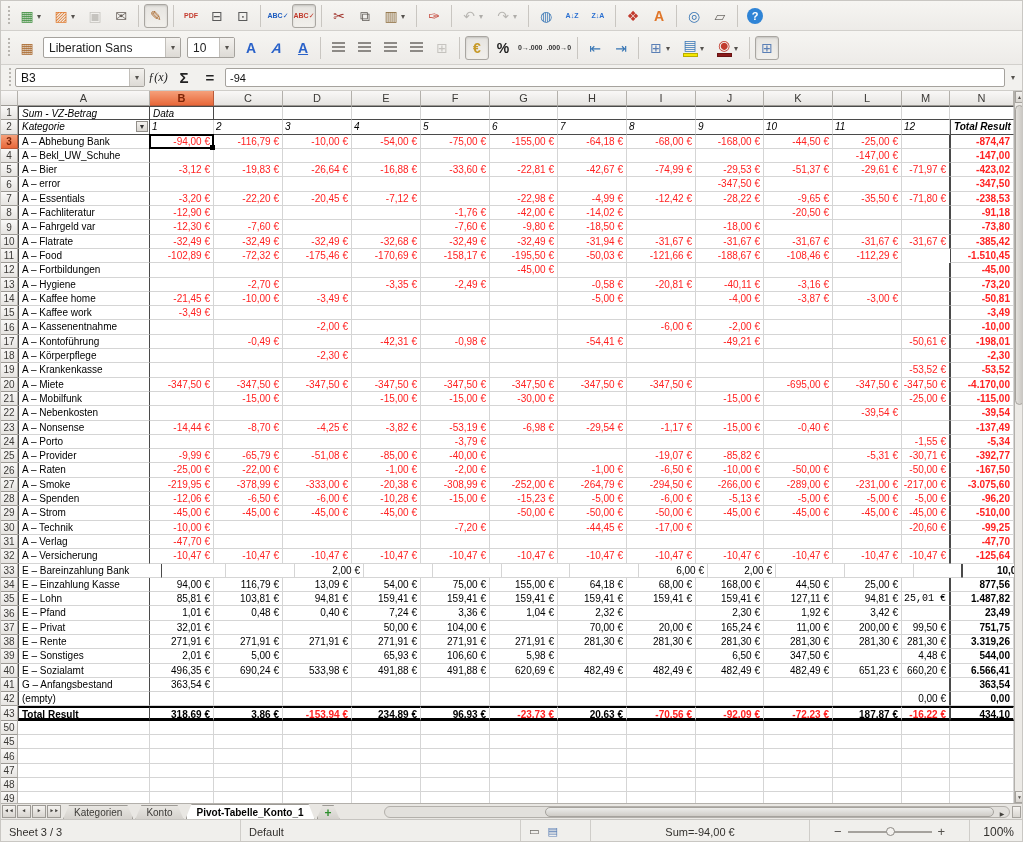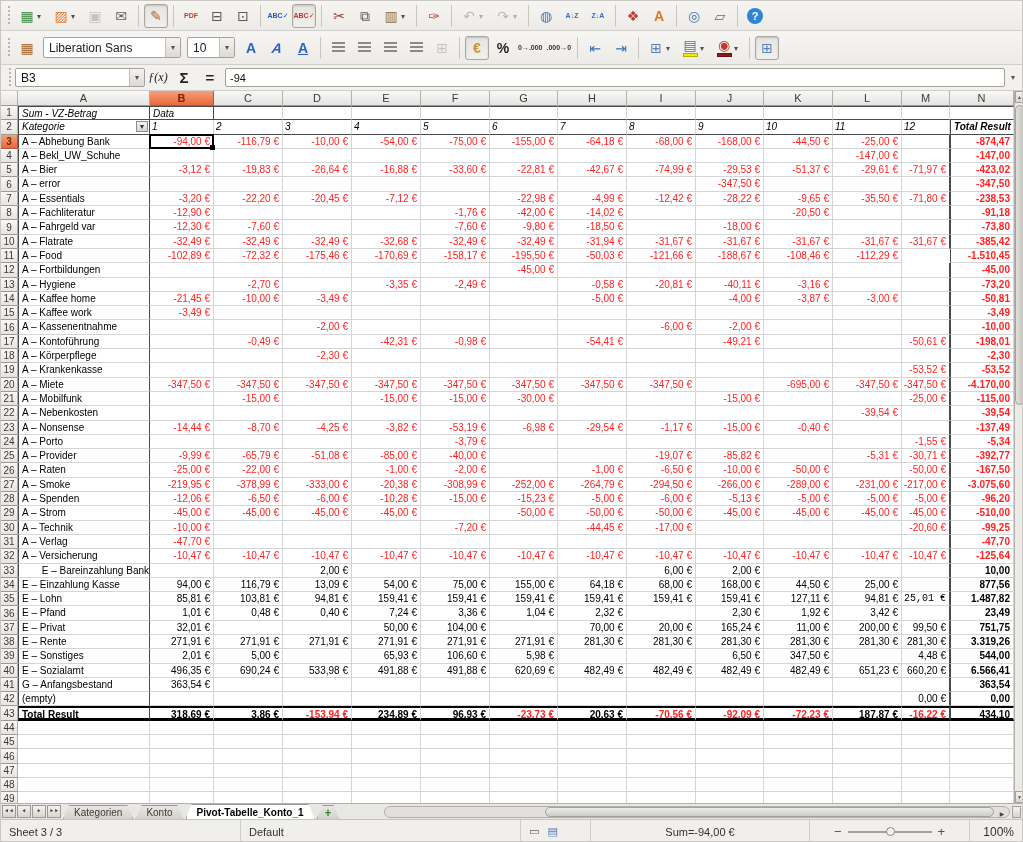--- a/index.html
+++ b/index.html
@@ -860,21 +860,21 @@
         <div class="cell num neg" style="width: 69px;">-10,47 €</div>
         <div class="cell num neg" style="width: 69px;">-10,47 €</div>
         <div class="cell num neg" style="width: 68px;">-10,47 €</div>
         <div class="cell num neg" style="width: 69px;">-10,47 €</div>
         <div class="cell num neg" style="width: 69px;">-10,47 €</div>
         <div class="cell num dkr neg" style="width: 48px;">-10,47 €</div>
         <div class="cell num bold dkl neg" style="width: 64px;">-125,64</div>
       </div>
       <div class="g-row">
         <div class="hcell rowhdr">33</div>
-        <div class="cell lbl dkl dkr" style="width: 132px; text-align: right;">E – Bareinzahlung Bank</div>
+        <div class="cell lbl dkl dkr" style="width: 144px;">E – Bareinzahlung Bank</div>
         <div class="cell num" style="width: 64px;"></div>
         <div class="cell num" style="width: 69px;"></div>
         <div class="cell num" style="width: 69px;">2,00 €</div>
         <div class="cell num" style="width: 69px;"></div>
         <div class="cell num" style="width: 69px;"></div>
         <div class="cell num" style="width: 68px;"></div>
         <div class="cell num" style="width: 69px;"></div>
         <div class="cell num" style="width: 69px;">6,00 €</div>
         <div class="cell num" style="width: 68px;">2,00 €</div>
         <div class="cell num" style="width: 69px;"></div>
@@ -1046,21 +1046,21 @@
         <div class="cell num bold thkt thkb neg" style="width: 68px;">-23,73 €</div>
         <div class="cell num bold thkt thkb" style="width: 69px;">20,63 €</div>
         <div class="cell num bold thkt thkb neg" style="width: 69px;">-70,56 €</div>
         <div class="cell num bold thkt thkb neg" style="width: 68px;">-92,09 €</div>
         <div class="cell num bold thkt thkb neg" style="width: 69px;">-72,23 €</div>
         <div class="cell num bold thkt thkb" style="width: 69px;">187,87 €</div>
         <div class="cell num bold thkt thkb dkr neg" style="width: 48px;">-16,22 €</div>
         <div class="cell num bold thkt thkb dkl" style="width: 64px;">434,10</div>
       </div>
       <div class="g-row">
-        <div class="hcell rowhdr">44</div>
+        <div class="hcell rowhdr">50</div>
         <div class="cell lbl" style="width: 132px;"></div>
         <div class="cell lbl" style="width: 64px;"></div>
         <div class="cell lbl" style="width: 69px;"></div>
         <div class="cell lbl" style="width: 69px;"></div>
         <div class="cell lbl" style="width: 69px;"></div>
         <div class="cell lbl" style="width: 69px;"></div>
         <div class="cell lbl" style="width: 68px;"></div>
         <div class="cell lbl" style="width: 69px;"></div>
         <div class="cell lbl" style="width: 69px;"></div>
         <div class="cell lbl" style="width: 68px;"></div>

